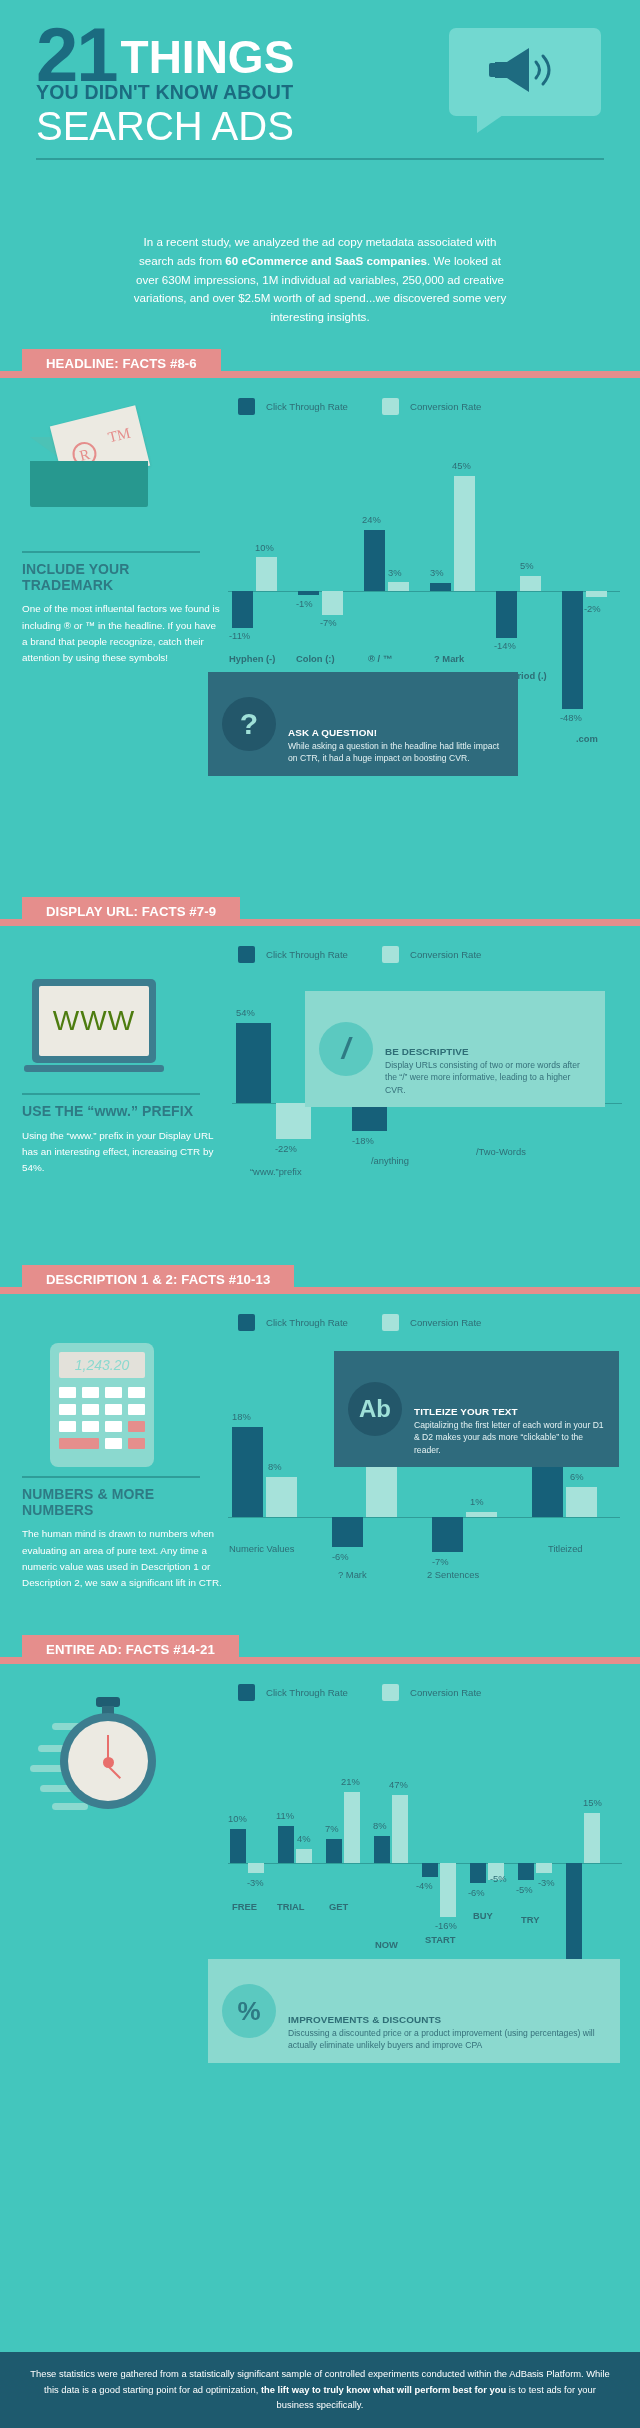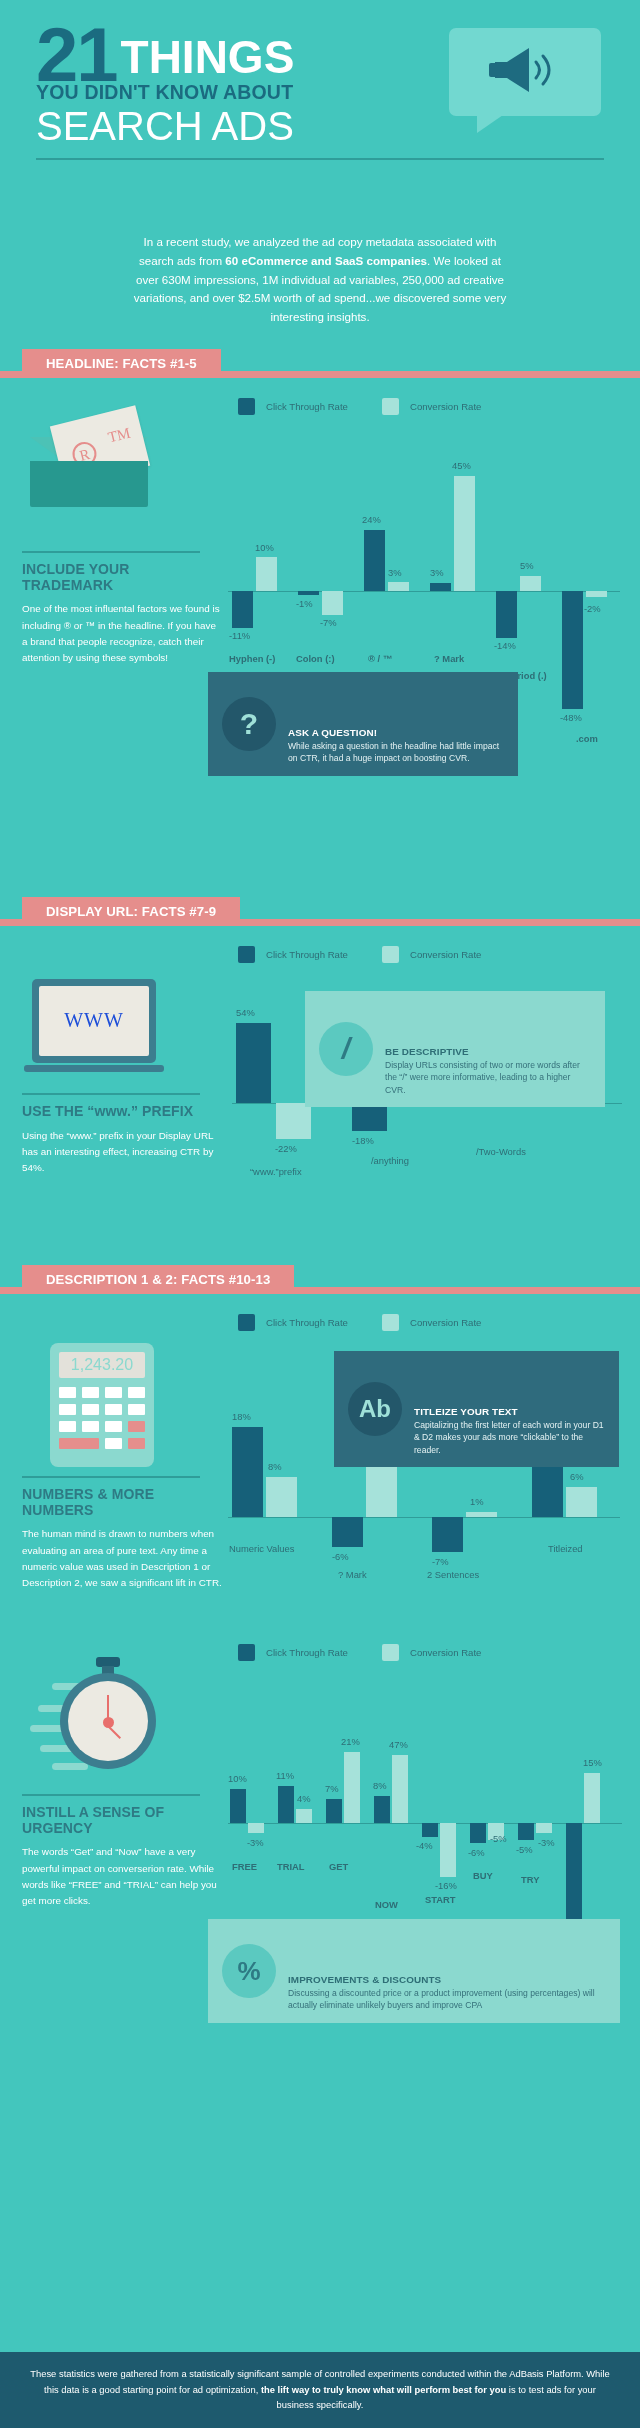--- a/index.html
+++ b/index.html
@@ -138,27 +138,27 @@
     background: #eceae2; transform: rotate(-14deg); box-shadow: 0 1px 3px rgba(0,0,0,.10);
   }
   .env-front {
     position: absolute; left: 0; top: 46px; width: 118px; height: 46px; background: #27988f;
     border-radius: 0 0 2px 2px;
   }
 
   
   .lap-screen { position: absolute; left: 0; top: 0; width: 124px; height: 84px; background: #3c7d8f; border-radius: 5px; padding: 7px; }
   .lap-inner { width: 100%; height: 100%; background: #eceae2; border-radius: 2px; display: flex; align-items: center; justify-content: center; }
-  .lap-www { color: #1d4ed8; font-size: 20px; font-family: Liberation Serif, serif; letter-spacing: 1px; }
+  .lap-www { color: #4d7c0f; font-size: 28px; font-family: Liberation Sans, sans-serif; letter-spacing: 1px; }
   .lap-base { position: absolute; left: -8px; top: 86px; width: 140px; height: 7px; background: #3c7d8f; border-radius: 3px; }
 
   
   .calc { position: absolute; width: 104px; height: 124px; background: #8bd9cf; border-radius: 8px; padding: 9px; }
   .calc-screen { width: 100%; height: 26px; background: #e3e1da; border-radius: 2px; display:flex; align-items:center; justify-content:center; }
-  .calc-num { font-size: 16px; color: #8bd9cf; }
+  .calc-num { font-size: 14px; color: #8bd9cf; font-style: italic; }
   .calc-keys { display: grid; grid-template-columns: repeat(4, 1fr); gap: 6px; margin-top: 9px; }
   .key { height: 11px; background: #ffffff; border-radius: 1px; }
   .key.red { background: #e58e8c; }
   .key.wide { grid-column: span 2; }
 
   
   .sw-outer { position: absolute; left: 38px; top: 20px; width: 96px; height: 96px; border-radius: 50%; background: #3c7d8f; }
   .sw-inner { position: absolute; left: 8px; top: 8px; width: 80px; height: 80px; border-radius: 50%; background: #eceae2; }
   .sw-top { position: absolute; left: 74px; top: 4px; width: 24px; height: 10px; background: #1f5d72; border-radius: 3px; }
   .sw-neck { position: absolute; left: 80px; top: 13px; width: 12px; height: 10px; background: #2f6b7d; }
@@ -202,21 +202,21 @@
     <span>In a recent study, we analyzed the ad copy metadata associated with</span><br>
     <span>search ads from </span><b>60 eCommerce and SaaS companies</b><span>.  We looked at</span><br>
     <span>over 630M impressions, 1M individual ad variables, 250,000 ad creative</span><br>
     <span>variations, and over $2.5M worth of ad spend...we discovered some very</span><br>
     <span>interesting insights.</span>
   </div>
 
   <div class="banner-wrap">
     <div class="banner-underlay"></div>
     <div class="banner">
-      <span class="banner-text">HEADLINE: FACTS #1-5</span>
+      <span class="banner-text">HEADLINE: FACTS #8-6</span>
     </div>
   </div>
 
   <div class="section" style="height:508px;">
     <div class="legend">
       <div class="legend-item">
         <span class="sw ctr"></span>
         <span class="legend-label">Click Through Rate</span>
       </div>
       <div class="legend-item">
@@ -442,20 +442,26 @@
       <div class="callout-circle">
         <span class="callout-glyph" style="font-size:24px;">Ab</span>
       </div>
       <div>
         <div class="callout-title">TITLEIZE YOUR TEXT</div>
         <div class="callout-body">Capitalizing the first letter of each word in your D1 &amp; D2 makes your ads more “clickable” to the reader.</div>
       </div>
     </div>
   </div>
 
+  <div class="banner-wrap">
+    <div class="banner-underlay"></div>
+    <div class="banner">
+      <span class="banner-text">ENTIRE AD: FACTS #14-21</span>
+    </div>
+  </div>
 
   <div class="section" style="height:360px;">
     <div class="legend">
       <div class="legend-item">
         <span class="sw ctr"></span>
         <span class="legend-label">Click Through Rate</span>
       </div>
       <div class="legend-item">
         <span class="sw cvr"></span>
         <span class="legend-label">Conversion Rate</span>
@@ -523,25 +529,20 @@
       <div class="vlabel" style="left:310px; top:156px;">-3%</div>
       <div class="catlabel" style="left:293px; top:193px;">TRY</div>
 
       <div class="bar ctr" style="left:338px; top:142px; width:16px; height:97px;"></div>
       <div class="bar cvr" style="left:356px; top:92px;  width:16px; height:50px;"></div>
       <div class="vlabel" style="left:336px; top:242px;">-29%</div>
       <div class="vlabel" style="left:355px; top:76px;">15%</div>
       <div class="catlabel" style="left:350px; top:253px;">% Sign</div>
     </div>
 
-    <div class="leftcol" style="top:163px;">
-      <div class="lc-rule"></div>
-      <div class="lc-head">INSTILL A SENSE OF URGENCY</div>
-      <div class="lc-body">The words “Get” and “Now” have a very powerful impact on converserion rate. While words like “FREE” and “TRIAL” can help you get more clicks.</div>
-    </div>
 
     <div class="callout light" style="left:208px; top:288px; width:412px;">
       <div class="callout-circle">
         <span class="callout-glyph" style="font-size:26px;">%</span>
       </div>
       <div>
         <div class="callout-title">IMPROVEMENTS &amp; DISCOUNTS</div>
         <div class="callout-body">Discussing a discounted price or a product improvement (using percentages) will actually eliminate unlikely buyers and improve CPA</div>
       </div>
     </div>

